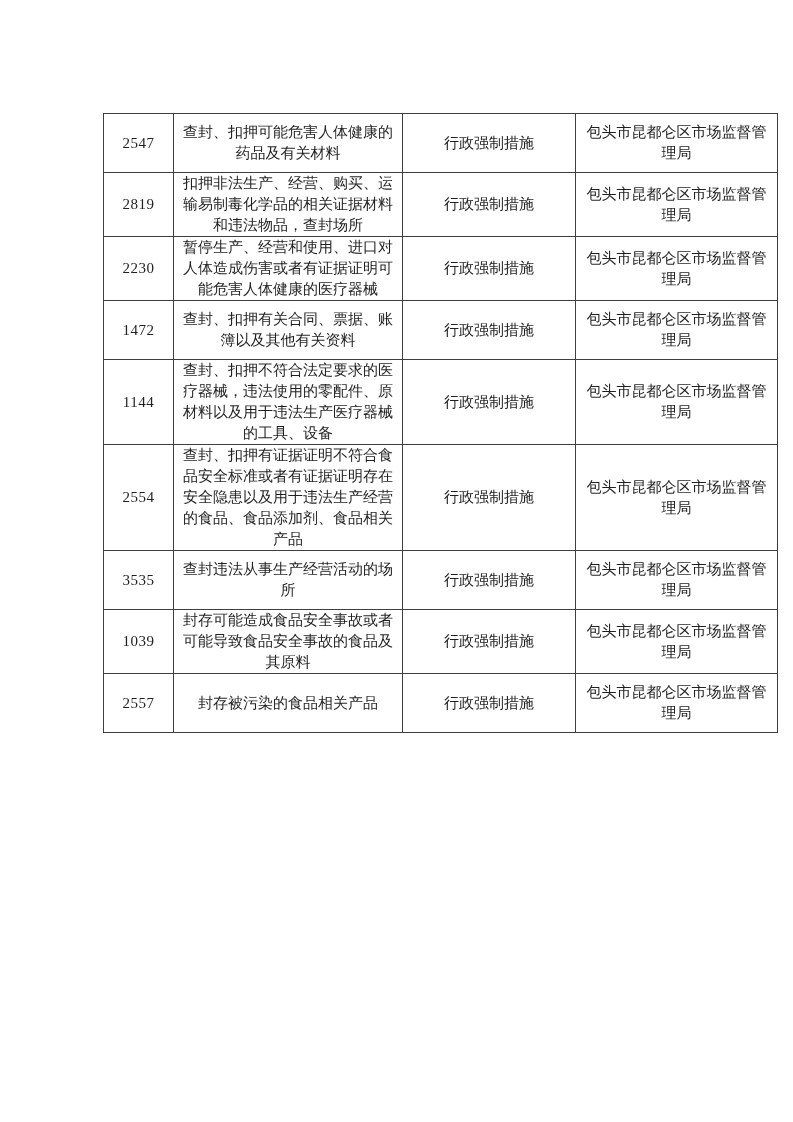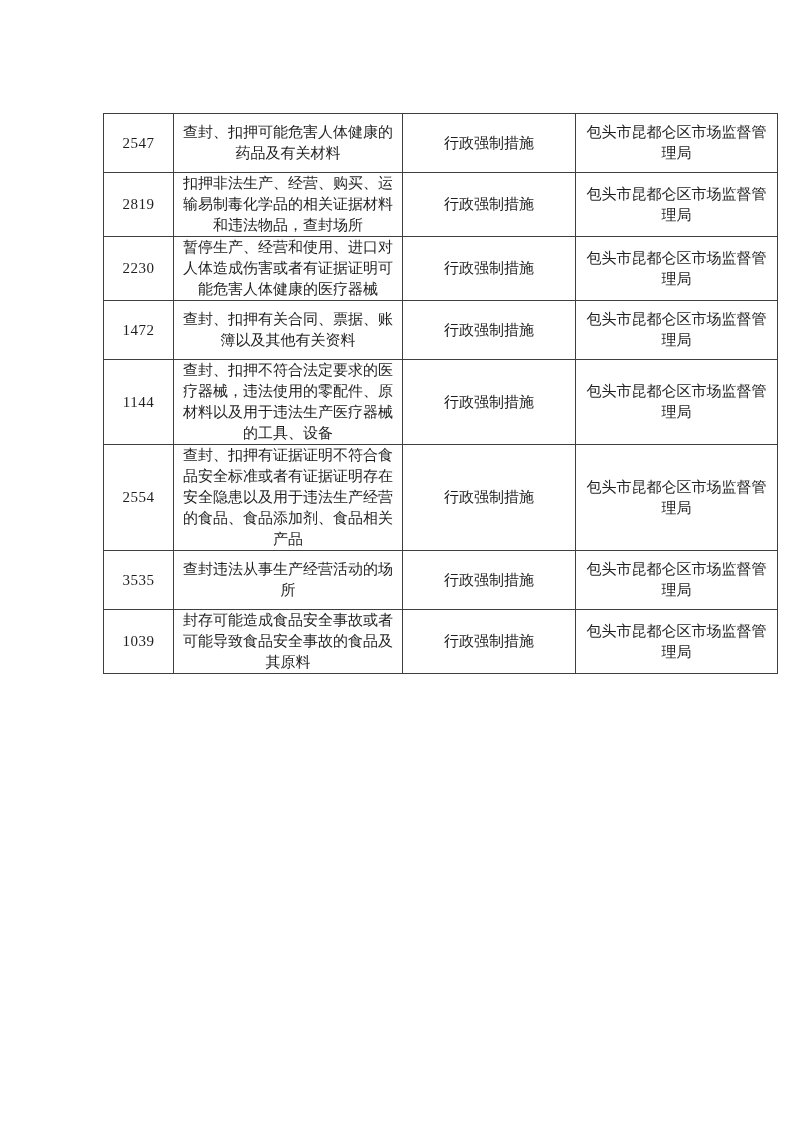--- a/index.html
+++ b/index.html
@@ -118,15 +118,22 @@
         </tr>
         <tr>
           <td class="col-id">1039</td>
           <td class="col-item">封存可能造成食品安全事故或者
 可能导致食品安全事故的食品及
 其原料</td>
           <td class="col-type">行政强制措施</td>
           <td class="col-auth">包头市昆都仑区市场监督管
 理局</td>
         </tr>
+        <tr>
+          <td class="col-id">2557</td>
+          <td class="col-item">封存被污染的食品相关产品</td>
+          <td class="col-type">行政强制措施</td>
+          <td class="col-auth">包头市昆都仑区市场监督管
+理局</td>
+        </tr>
       </tbody>
   </table>
 </div>
 
 </body></html>

